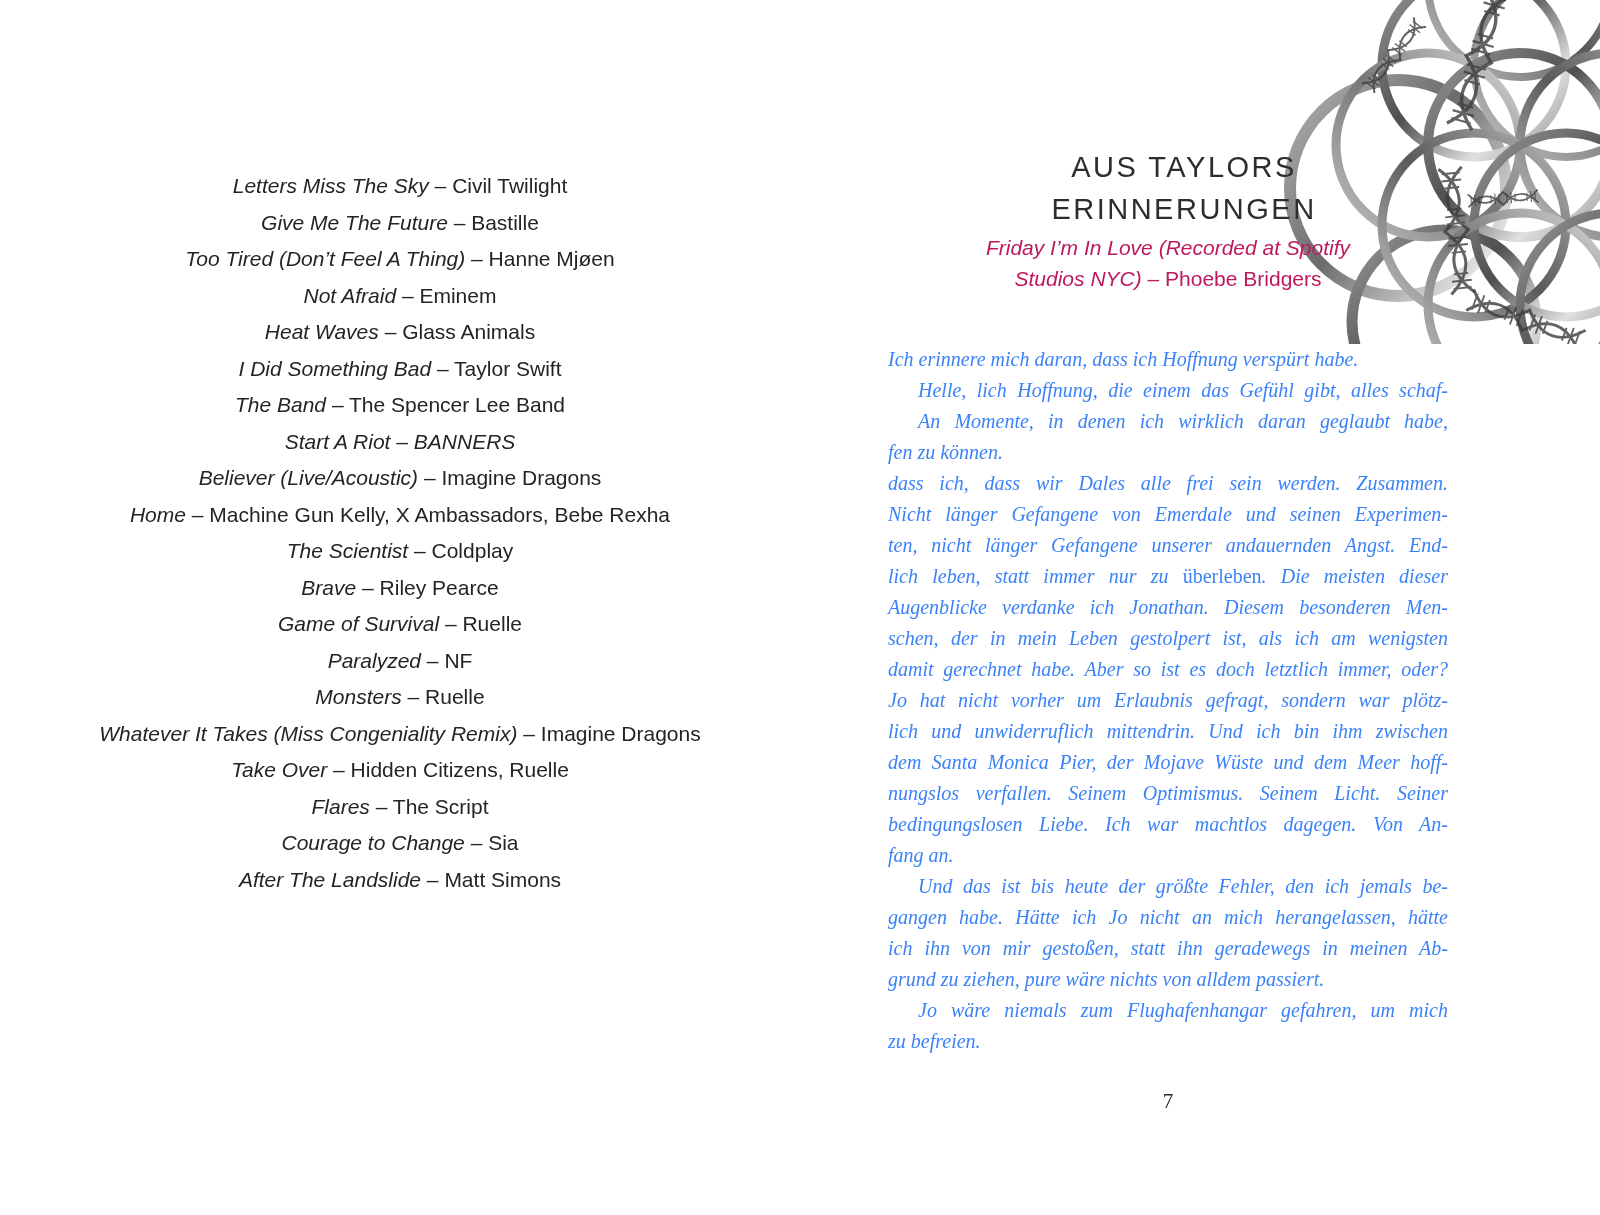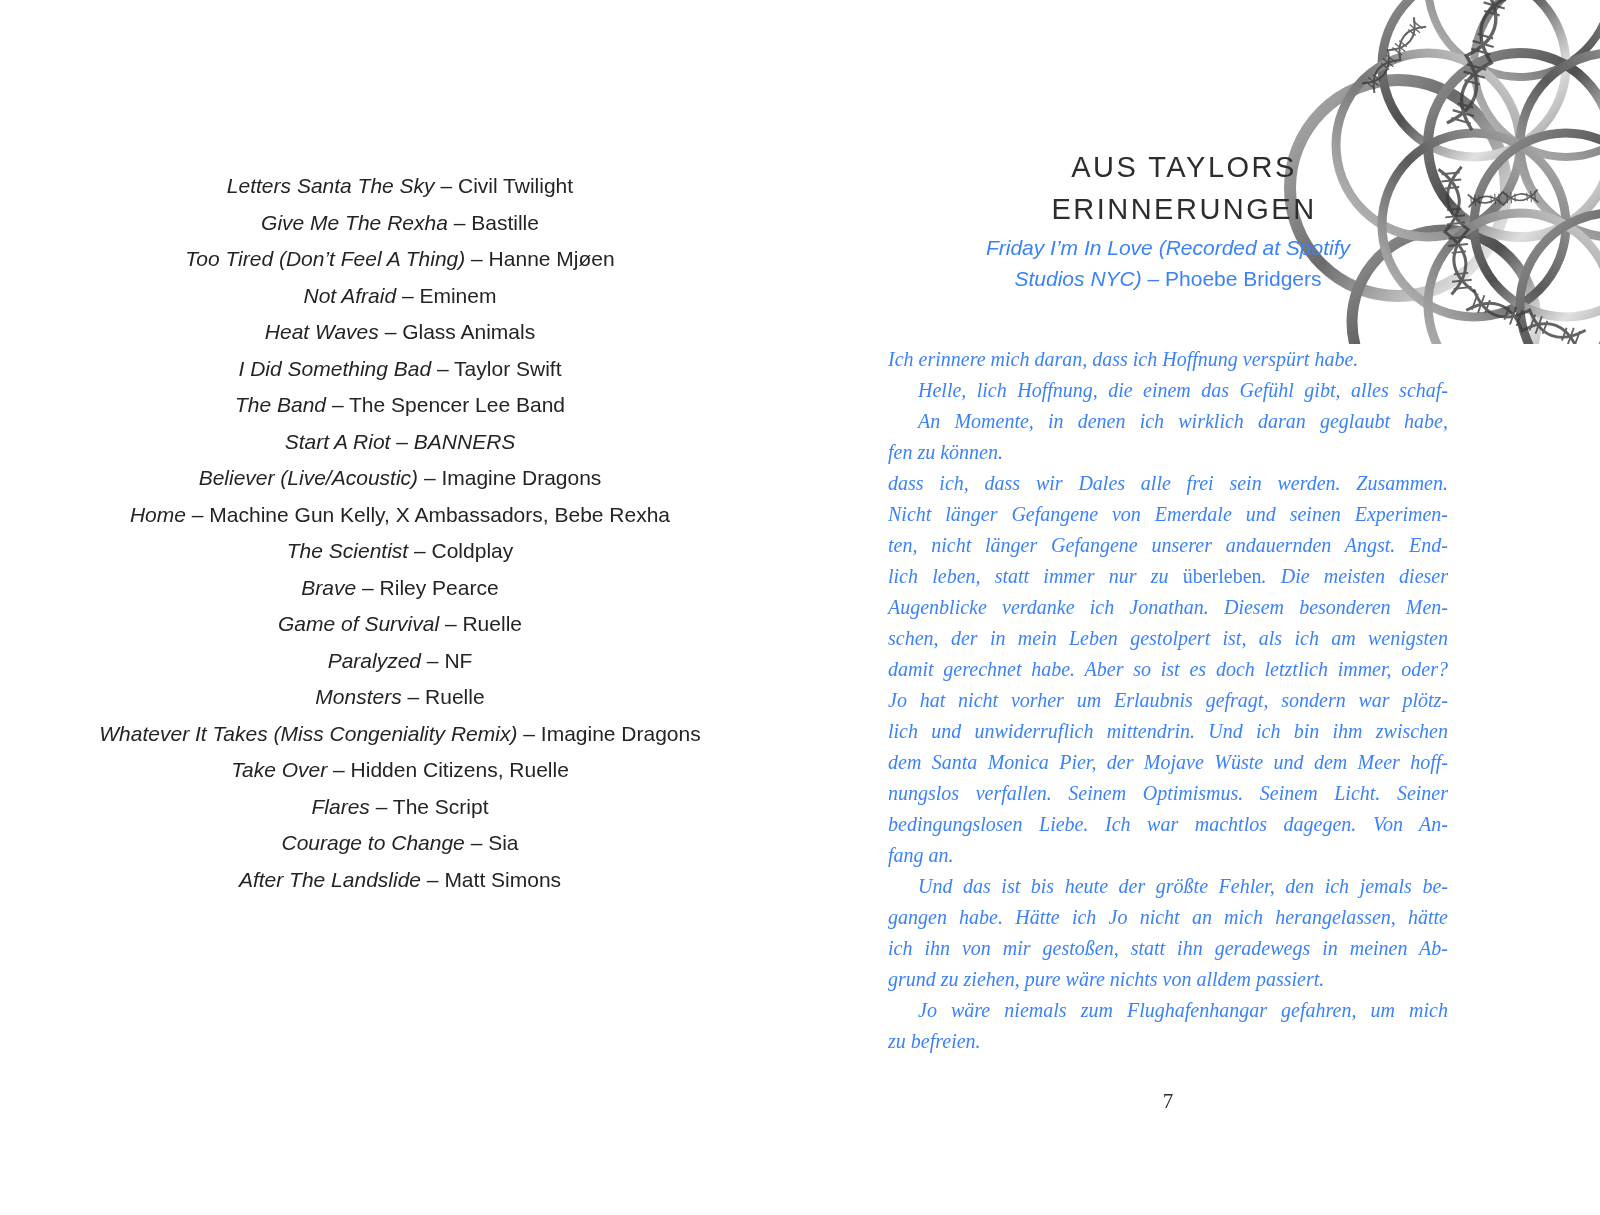--- a/index.html
+++ b/index.html
@@ -21,21 +21,21 @@
   .song-artist.italic{font-style:italic;}
   
   .chapter-title{
     position:absolute;left:888px;top:130px;width:560px;margin:16px;
     text-align:center;font-size:29px;line-height:42px;font-weight:200;
     letter-spacing:2.5px;color:#2d2d2d;font-family:"Liberation Sans", sans-serif;
   }
   .song-credit{
     position:absolute;left:888px;top:232px;width:560px;
     text-align:center;font-size:21px;line-height:31px;
-    font-style:italic;color:#3b82f6;
+    font-style:italic;color:#be185d;
   }
   .song-credit .up{font-style:normal;}
   .chapter-body{
     position:absolute;left:888px;top:344px;width:560px;
     font-family:"Liberation Serif", serif;font-style:italic;
     font-size:20px;line-height:31px;color:#3b82f6;
   }
   .bline{min-height:31px;text-align:left;}
   .bline.j{text-align:justify;text-align-last:justify;}
   .bline.ind{text-indent:30px;}
@@ -46,22 +46,22 @@
   }
   .decoration{position:absolute;top:0;right:0;}
 </style>
 </head>
 <body>
 
 <div class="spread">
 
   <section>
     <div class="playlist" id="playlist">
-        <div class="song-line"><span class="song-title">Letters Santa The Sky</span><span class="song-sep"> – </span><span class="song-artist">Civil Twilight</span></div>
-        <div class="song-line"><span class="song-title">Give Me The Rexha</span><span class="song-sep"> – </span><span class="song-artist">Bastille</span></div>
+        <div class="song-line"><span class="song-title">Letters Miss The Sky</span><span class="song-sep"> – </span><span class="song-artist">Civil Twilight</span></div>
+        <div class="song-line"><span class="song-title">Give Me The Future</span><span class="song-sep"> – </span><span class="song-artist">Bastille</span></div>
         <div class="song-line"><span class="song-title">Too Tired (Don’t Feel A Thing)</span><span class="song-sep"> – </span><span class="song-artist">Hanne Mjøen</span></div>
         <div class="song-line"><span class="song-title">Not Afraid</span><span class="song-sep"> – </span><span class="song-artist">Eminem</span></div>
         <div class="song-line"><span class="song-title">Heat Waves</span><span class="song-sep"> – </span><span class="song-artist">Glass Animals</span></div>
         <div class="song-line"><span class="song-title">I Did Something Bad</span><span class="song-sep"> – </span><span class="song-artist">Taylor Swift</span></div>
         <div class="song-line"><span class="song-title">The Band</span><span class="song-sep"> – </span><span class="song-artist">The Spencer Lee Band</span></div>
         <div class="song-line"><span class="song-title">Start A Riot</span><span class="song-sep"> – </span><span class="song-artist italic">BANNERS</span></div>
         <div class="song-line"><span class="song-title">Believer (Live/Acoustic)</span><span class="song-sep"> – </span><span class="song-artist">Imagine Dragons</span></div>
         <div class="song-line"><span class="song-title">Home</span><span class="song-sep"> – </span><span class="song-artist">Machine Gun Kelly, X Ambassadors, Bebe Rexha</span></div>
         <div class="song-line"><span class="song-title">The Scientist</span><span class="song-sep"> – </span><span class="song-artist">Coldplay</span></div>
         <div class="song-line"><span class="song-title">Brave</span><span class="song-sep"> – </span><span class="song-artist">Riley Pearce</span></div>

